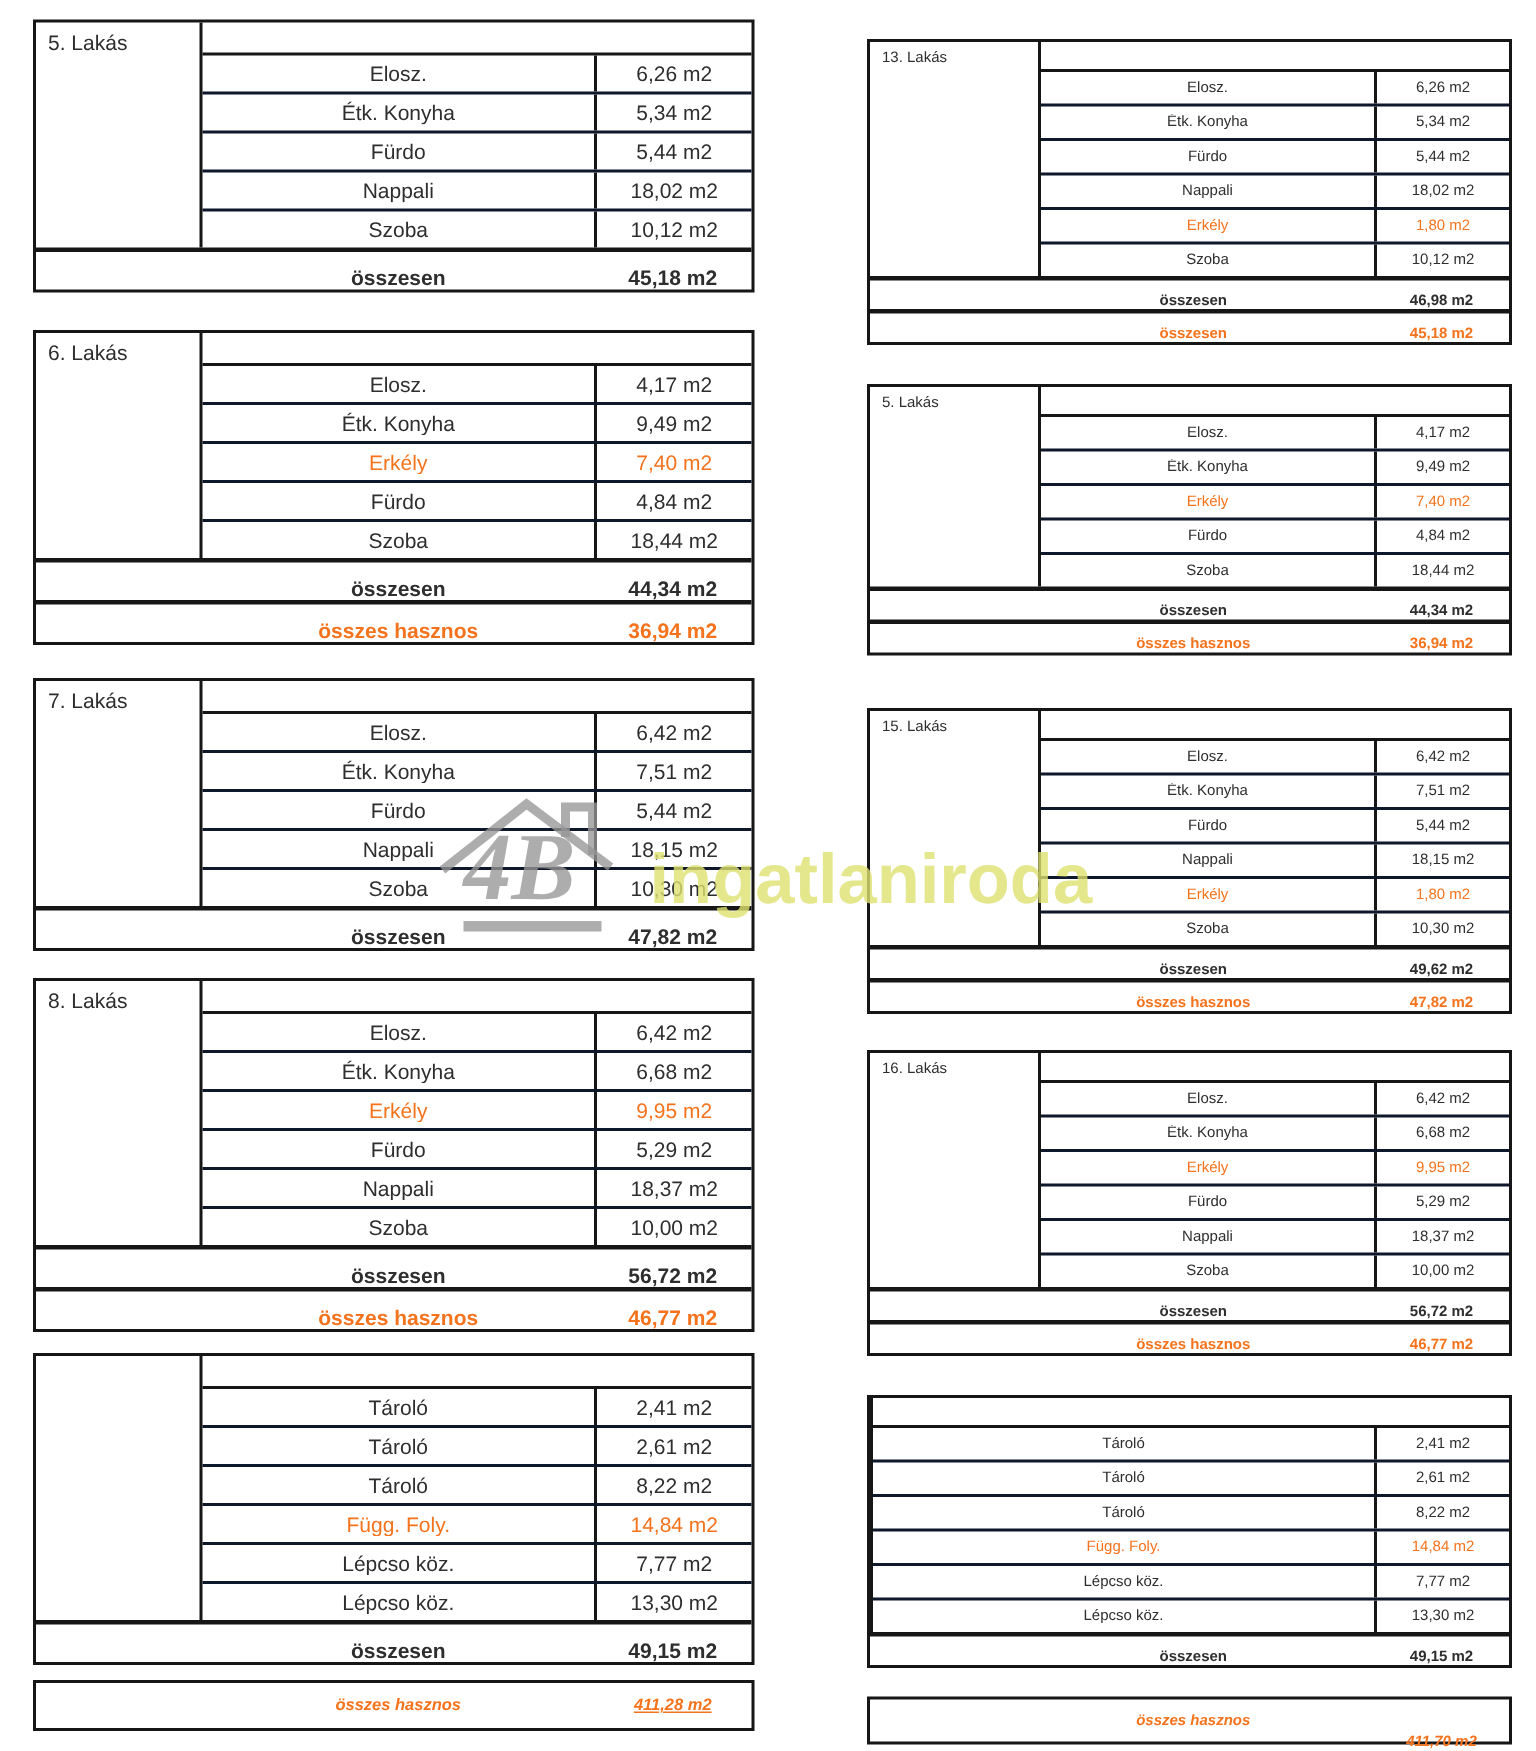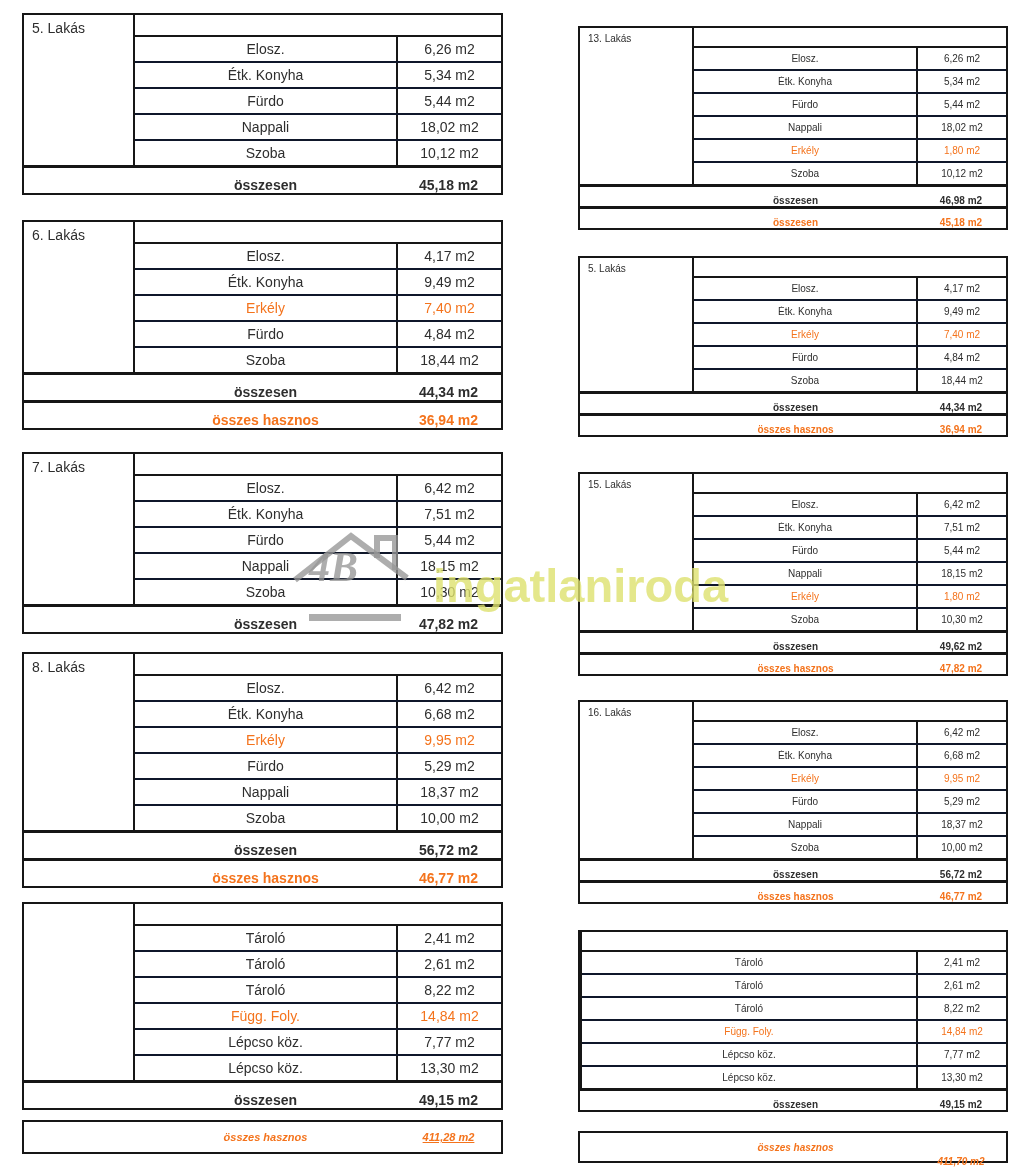--- a/index.html
+++ b/index.html
@@ -75,21 +75,21 @@
   
   .watermark{
     position:absolute;left:293px;top:524px;width:460px;height:105px;
     pointer-events:none;z-index:6;
   }
   .wm-house{position:absolute;left:0;top:4px;}
   .wm-4b{
     position:absolute;left:16px;top:22px;
     font-family:"Liberation Serif", serif;
     font-style:italic;font-weight:bold;
-    font-size:42px;line-height:1;
+    font-size:64px;line-height:1;
     color:rgba(150,150,150,0.78);
   }
   .wm-underline{
     position:absolute;left:16px;top:90px;width:92px;height:7px;
     background:rgba(150,150,150,0.78);
   }
   .wm-brand{
     position:absolute;left:108px;top:38px;
     font-size:47px;line-height:1;font-weight:bold;
     letter-spacing:0px;

